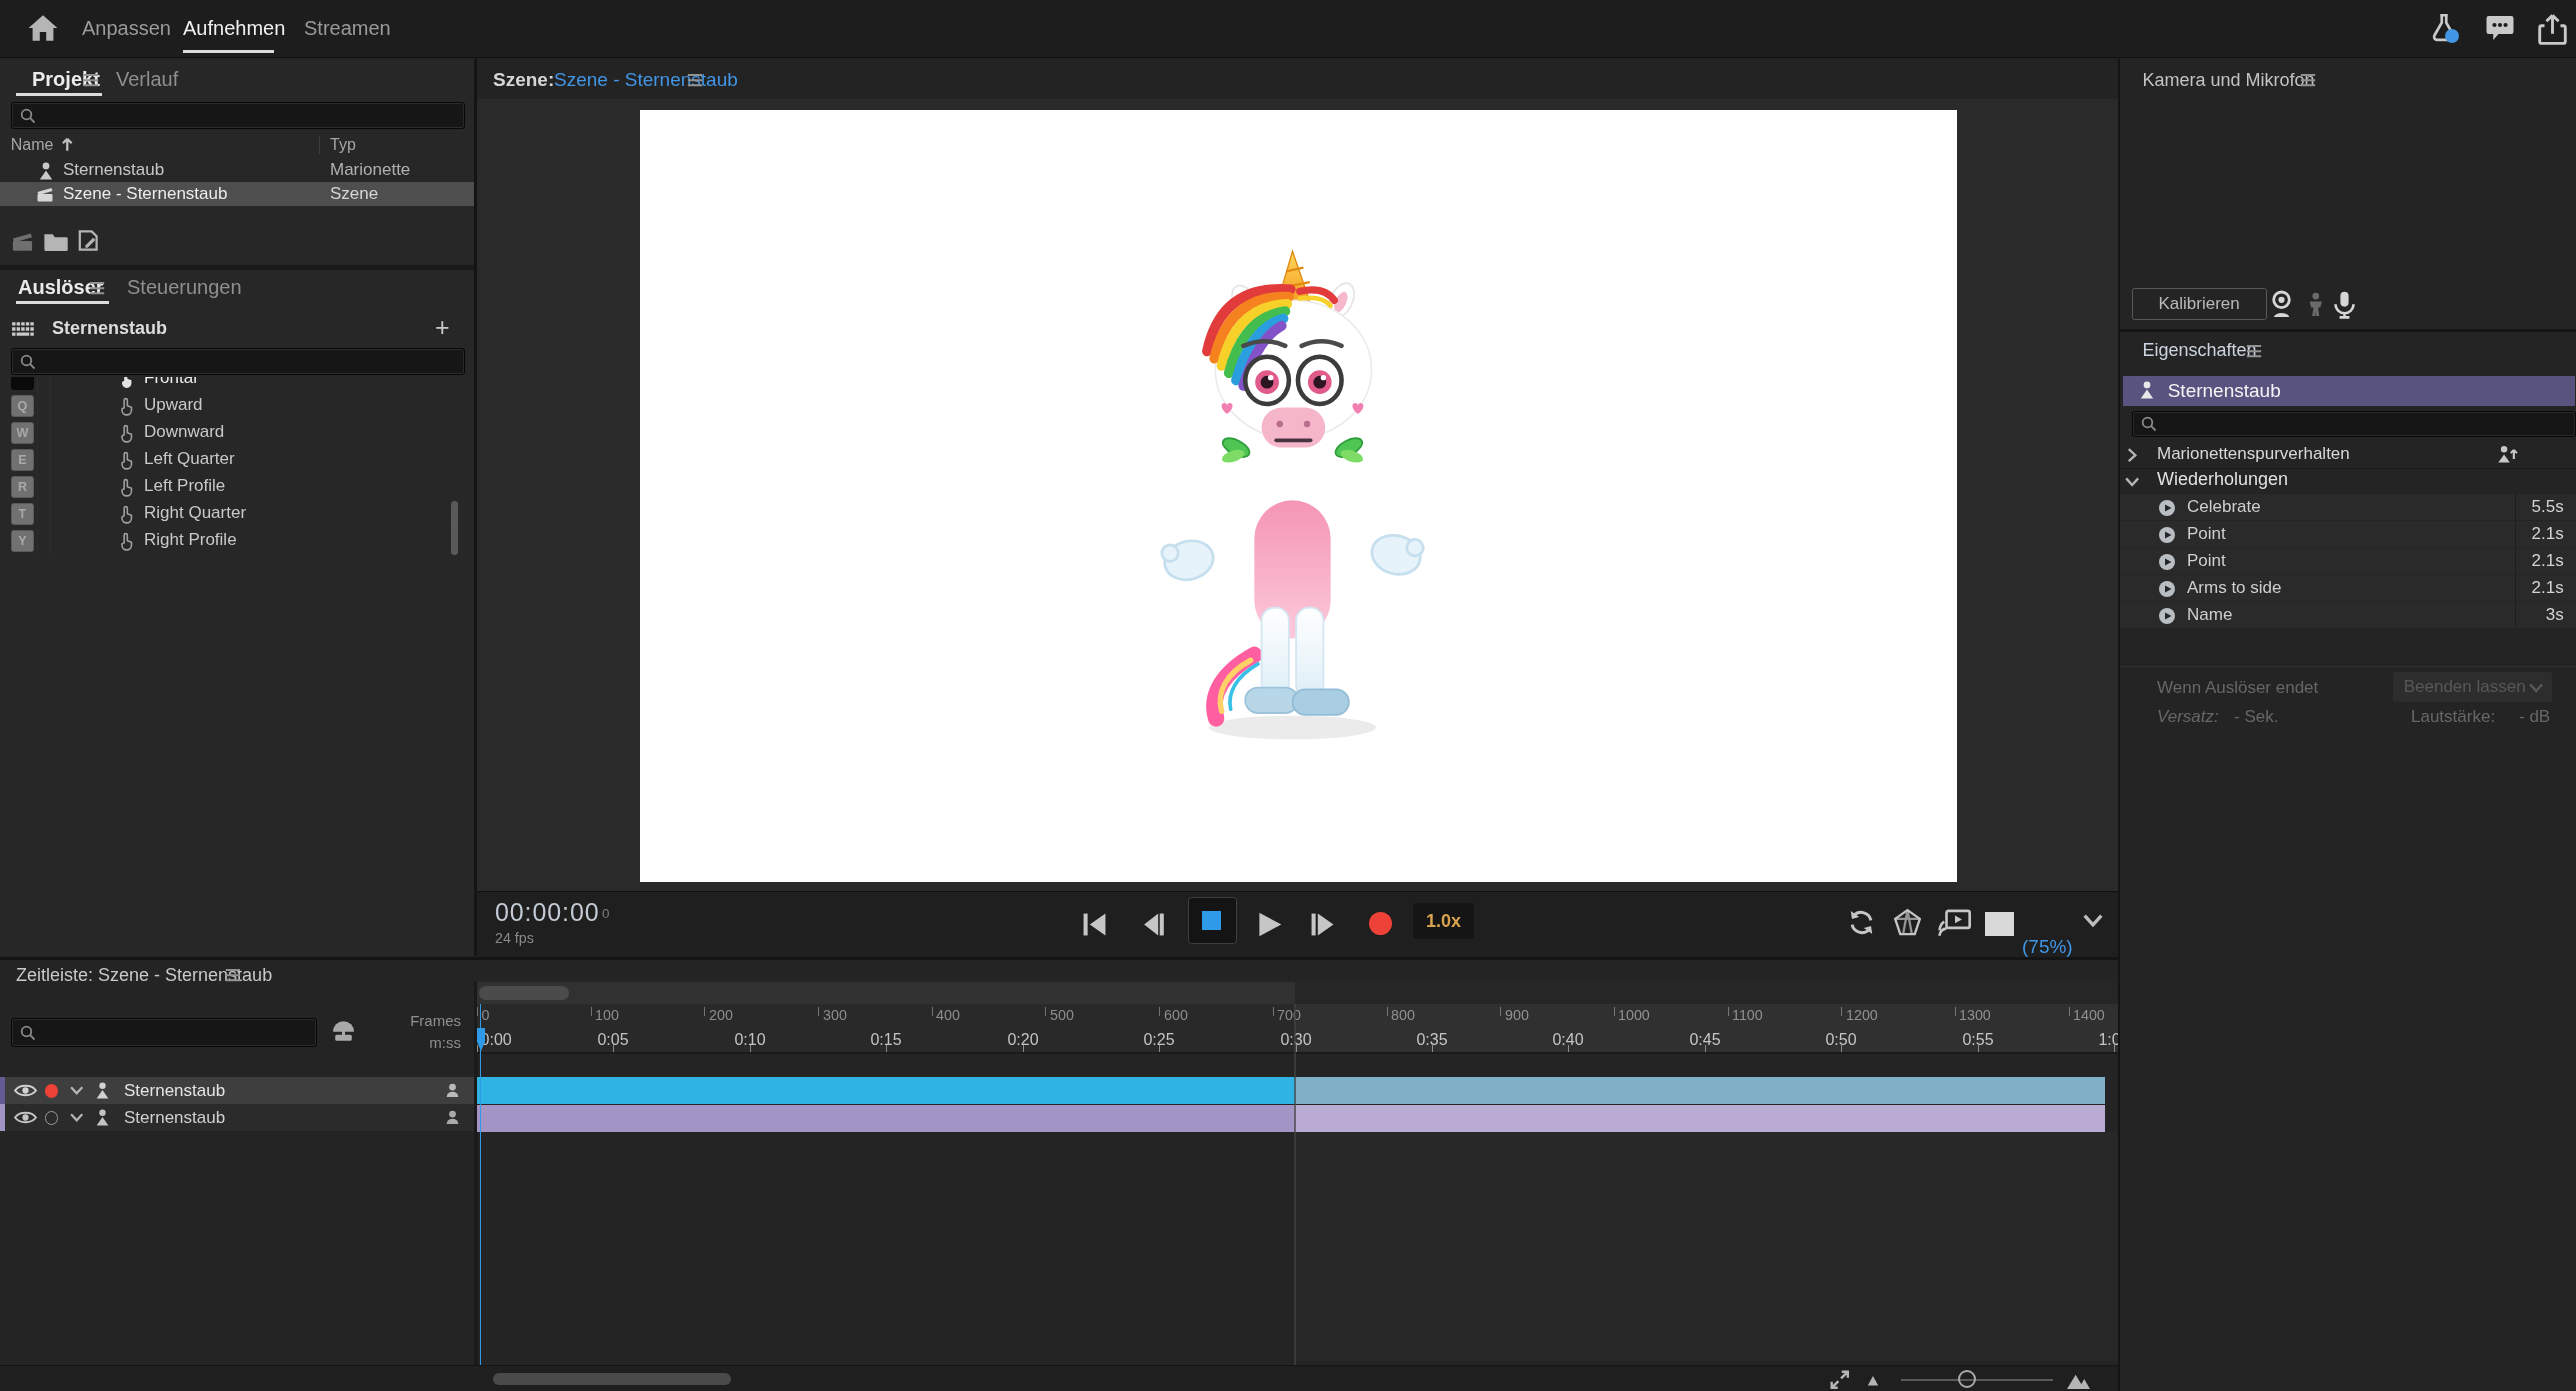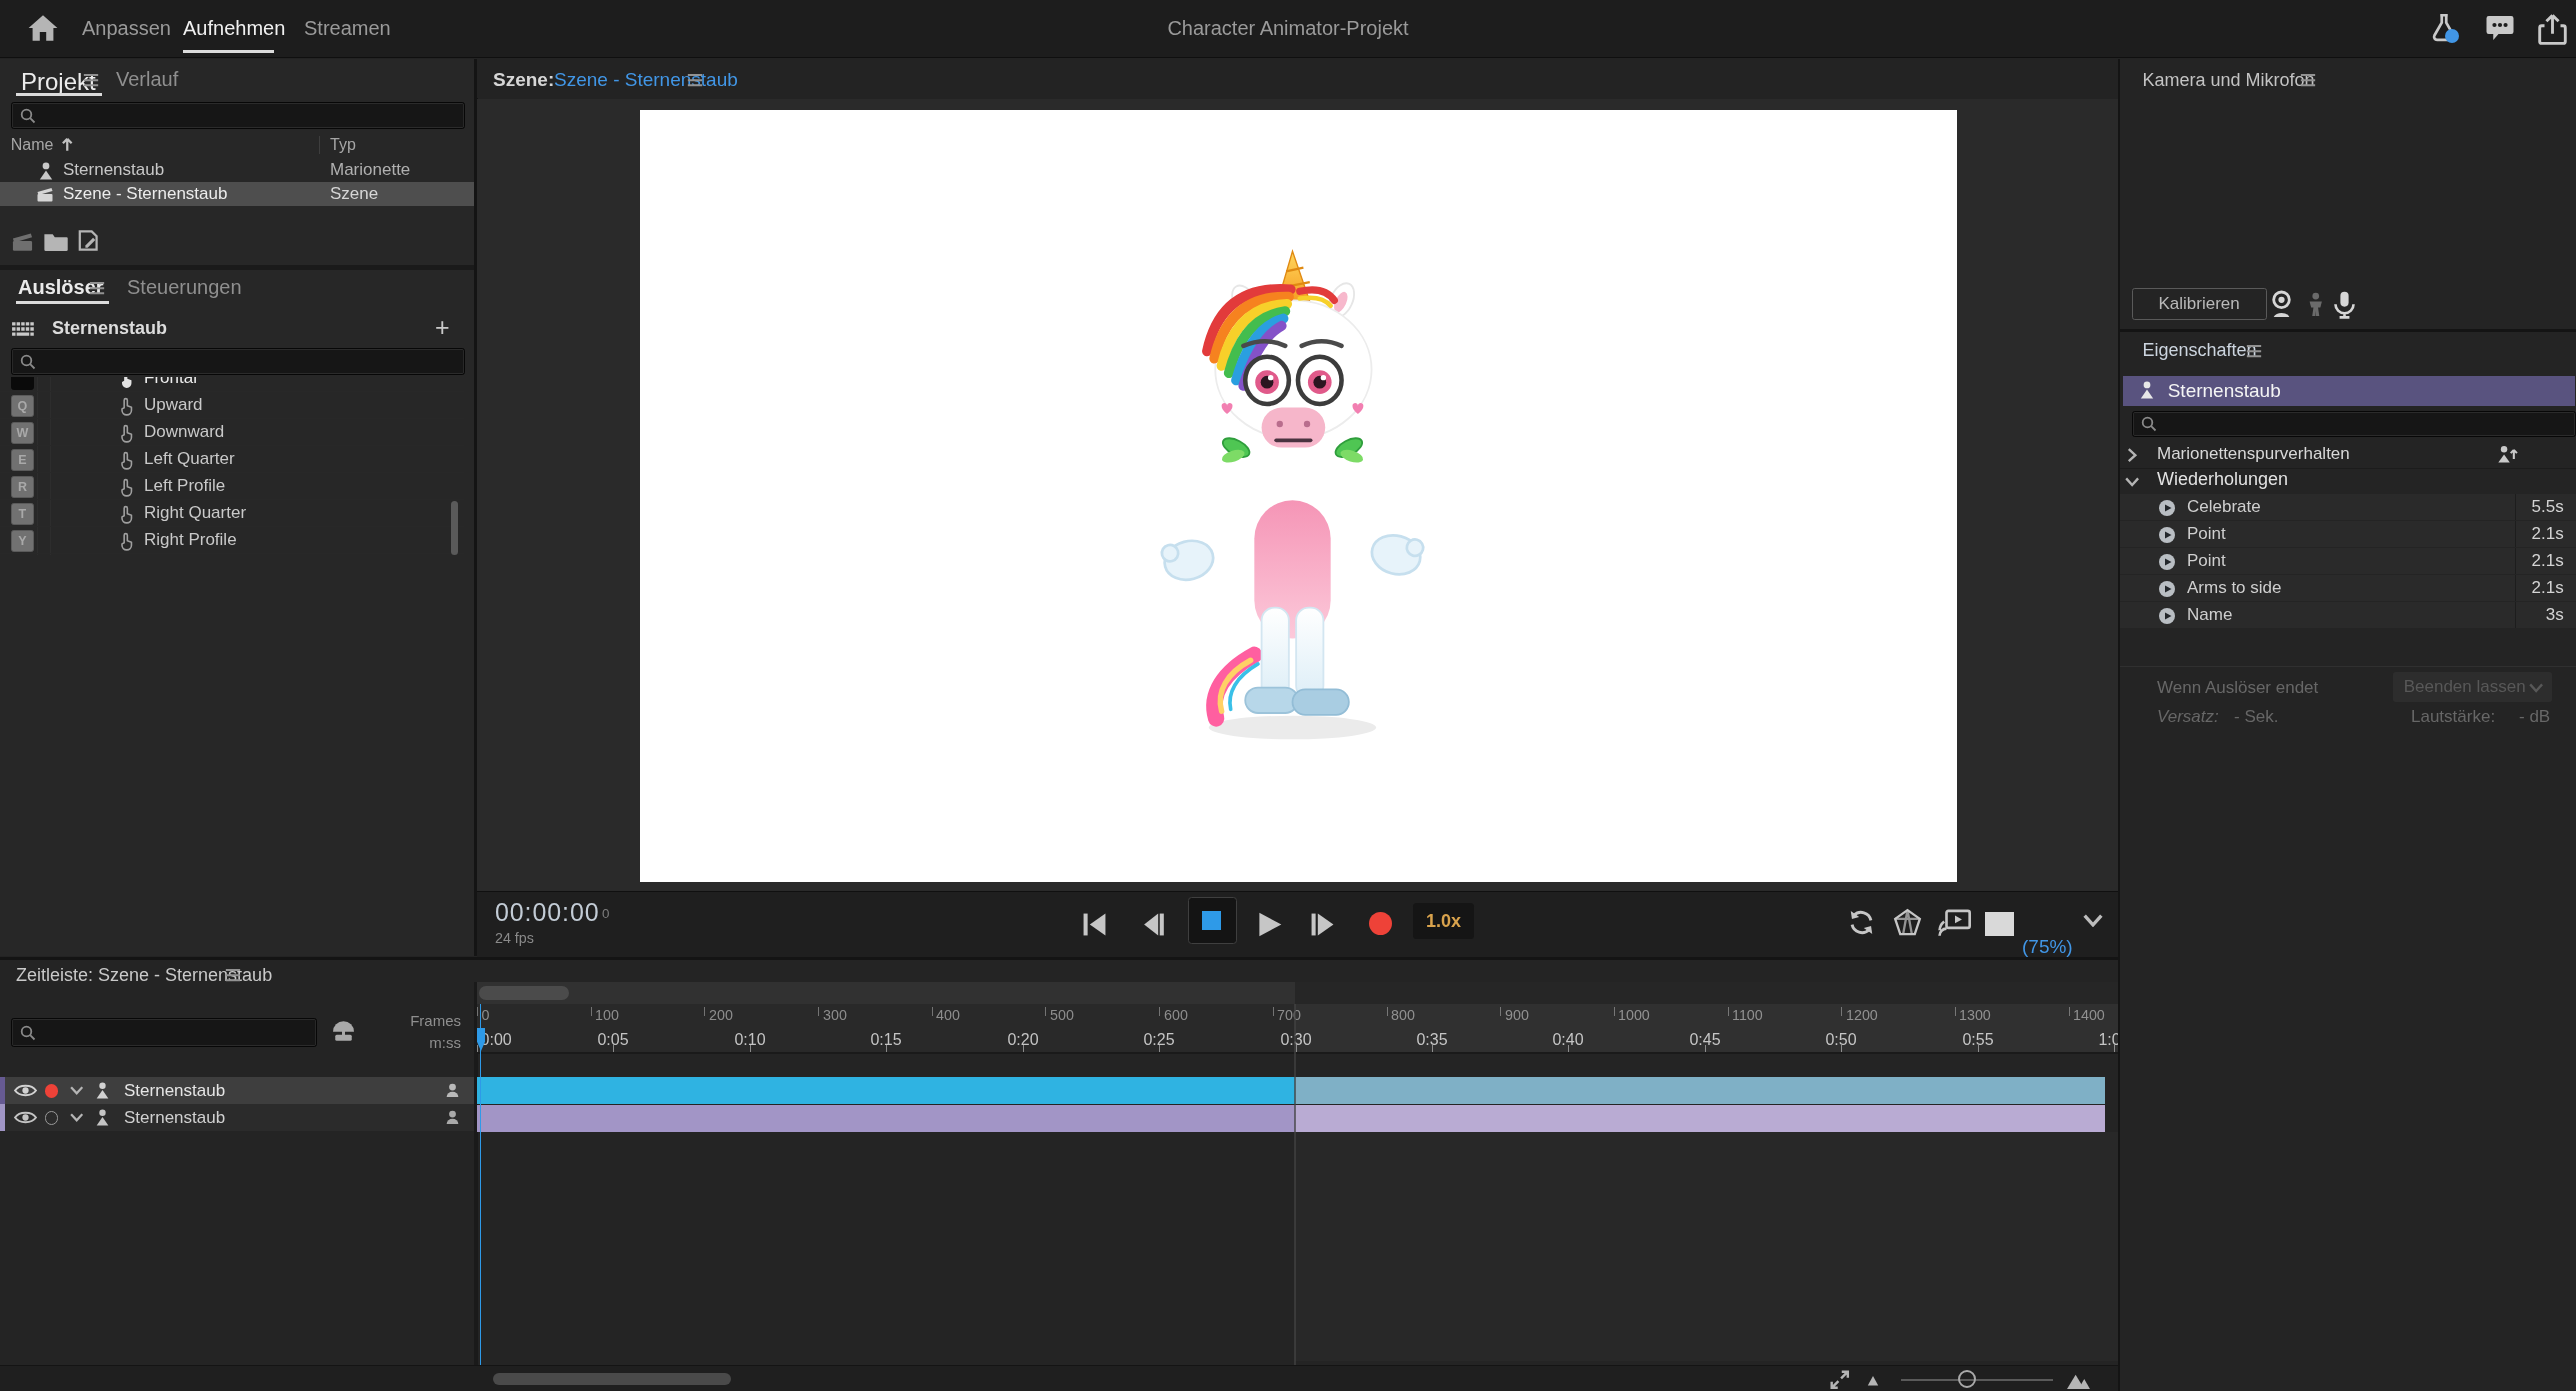--- a/index.html
+++ b/index.html
@@ -37,21 +37,20 @@
   <div class="abs" style="left:0;top:0;width:2576px;height:57px;background:#1d1d1d;border-bottom:1.8px solid #0f0f0f;">
     <div class="abs" style="left:27px;top:13.4px;color:#b5b5b5;">
       <svg width="32" height="30" viewBox="0 0 20 18" fill="currentColor">
           <path d="M10 1 L19 9 H16.5 V17 H12 V11.5 H8 V17 H3.5 V9 H1 Z"></path>
         </svg>
     </div>
     <div class="txt" style="left:82px;top:17px;font-size:20px;color:#9a9a9a;">Anpassen</div>
     <div class="txt" style="left:183px;top:17px;font-size:20px;color:#f0f0f0;">Aufnehmen</div>
     <div class="tabu" style="left:183px;top:50px;width:91px;"></div>
     <div class="txt" style="left:304px;top:17px;font-size:20px;color:#9a9a9a;">Streamen</div>
-    <div class="txt" style="left:0;top:17px;width:2576px;text-align:center;font-size:20px;color:#9a9a9a;">Character Animator-Projekt</div>
     <div class="abs" style="left:2429px;top:12.5px;color:#c9c9c9;">
       <svg width="30" height="30" viewBox="0 0 20 20" fill="none" stroke="currentColor" stroke-width="1.8">
           <path d="M7.5 1.5 h5 M8.5 1.5 v5 L3.6 15 a2 2 0 0 0 1.8 2.9 h9.2 a2 2 0 0 0 1.8 -2.9 L11.5 6.5 v-5"></path>
         </svg>
       <div class="abs" style="left:16px;top:16px;width:14.3px;height:14.3px;border-radius:50%;background:var(--accent_blue);"></div>
     </div>
     <div class="abs" style="left:2485px;top:14.3px;color:#c9c9c9;">
       <svg width="30" height="28" viewBox="0 0 20 18" fill="currentColor">
           <path d="M1 2.5 A1.5 1.5 0 0 1 2.5 1 H17.5 A1.5 1.5 0 0 1 19 2.5 V11.5 A1.5 1.5 0 0 1 17.5 13 H9 L5.5 17 V13 H2.5 A1.5 1.5 0 0 1 1 11.5 Z"></path>
           <circle cx="6.3" cy="7" r="1.4" fill="#1d1d1d"></circle>
@@ -63,21 +62,21 @@
       <svg width="29" height="32" viewBox="0 0 18 20" fill="none" stroke="currentColor" stroke-width="1.8">
           <path d="M4 8 H2.2 A1.2 1.2 0 0 0 1 9.2 V17.8 A1.2 1.2 0 0 0 2.2 19 H15.8 A1.2 1.2 0 0 0 17 17.8 V9.2 A1.2 1.2 0 0 0 15.8 8 H14"></path>
           <path d="M9 13 V1.5 M9 1.5 L5.2 5.2 M9 1.5 L12.8 5.2"></path>
         </svg>
     </div>
   </div>
 
   <div class="abs" style="left:0;top:59px;width:474px;height:897px;background:#272727;"></div>
   <div class="abs" style="left:474px;top:59px;width:3.6px;height:897px;background:#141414;"></div>
 
-  <div class="txt" style="left:21px;top:68px;font-size:24px;color:#ececec;font-weight:normal;">Projekt</div>
+  <div class="txt" style="left:32px;top:68px;font-size:20px;color:#ececec;font-weight:bold;">Projekt</div>
   <div class="abs hamb" style="left:82px;top:73px;">
     <svg width="18" height="14.3" viewBox="0 0 16 14" stroke="currentColor" stroke-width="2">
         <path d="M1 2 h14 M1 7 h14 M1 12 h14"></path>
       </svg>
   </div>
   <div class="tabu" style="left:16px;top:93px;width:86px;"></div>
   <div class="txt" style="left:116px;top:68px;font-size:20px;color:#8f8f8f;">Verlauf</div>
 
   <div class="searchbox" style="left:10.7px;top:102px;width:444px;height:25px;">
     <svg width="16" height="16" viewBox="0 0 16 16" fill="none" stroke="currentColor" stroke-width="1.8">

